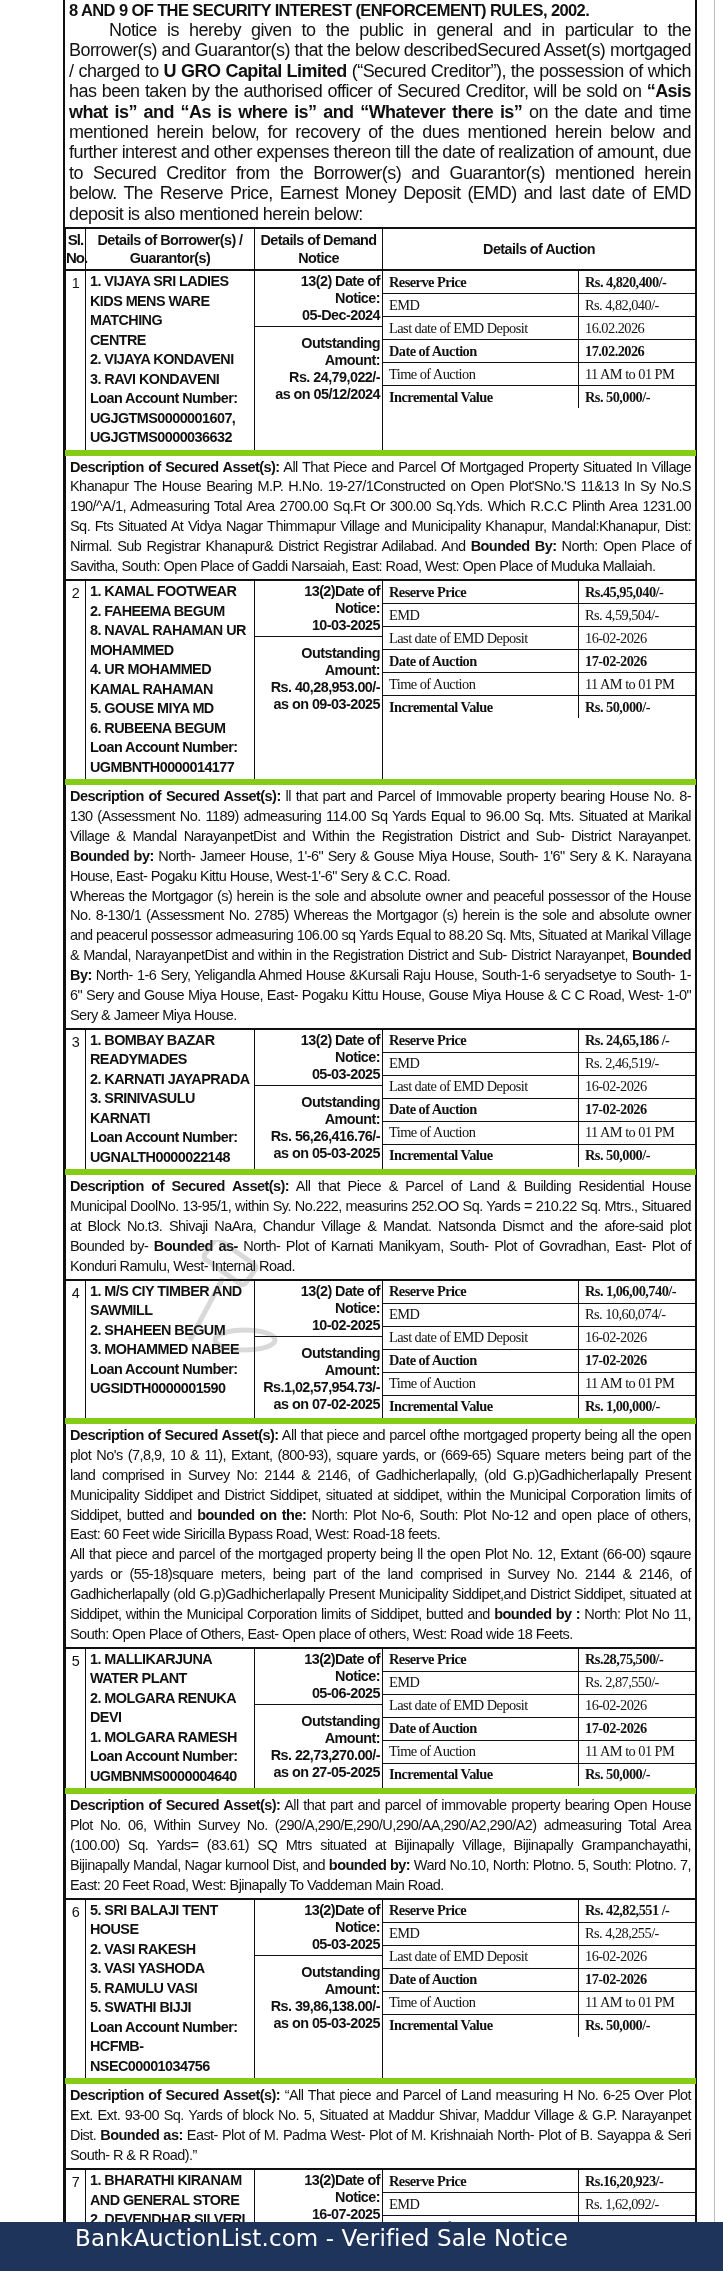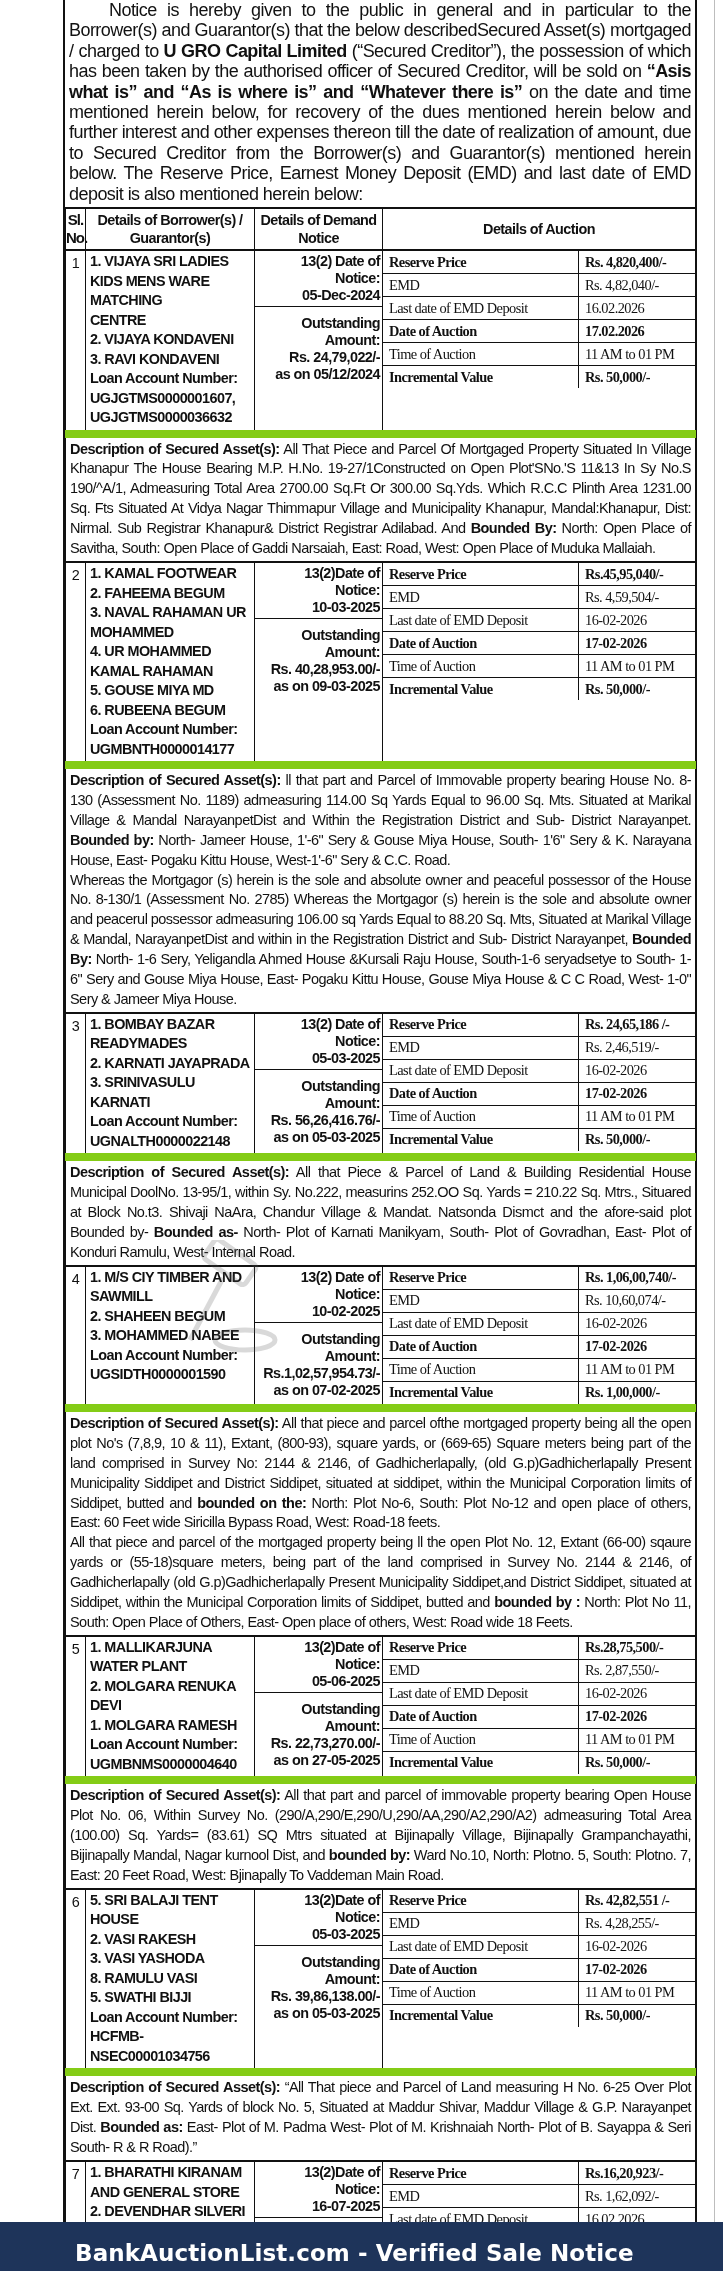--- a/index.html
+++ b/index.html
@@ -18,33 +18,34 @@
   .borrower { font-weight:bold; line-height:19.5px; padding:1px 3px 2px 4px; }
   .demand { padding:0; }
   .demand .blk { text-align:right; font-weight:bold; line-height:17px; padding:2px 2px; }
   .demand .blk.top { border-bottom:1px solid #111; }
   .auction { padding:0;font-family:Liberation Serif, serif; }
   .auction table { width:100%; height:100%; }
   .auction td { border:0; border-bottom:1px solid #111; padding:1px 6px; line-height:19px; height:20px; vertical-align:middle; font-size:14.4px; }
   .auction td.lbl { border-right:1px solid #111; width:183px; }
   .auction tr:last-child td { border-bottom:0; }
   .auction .bold td { font-weight:bold; }
-  .desc { padding:2px 4px 2px 4px; font-size:14.5px; line-height:19.9px; text-align:justify; border-top:8px solid #84cc16; border-bottom:2px solid #111; letter-spacing:-0.55px; }
+  .desc { padding:2px 4px 2px 4px; font-size:14.5px; line-height:19.9px; text-align:justify; border-top:6px solid #84cc16; border-bottom:2px solid #111; letter-spacing:-0.55px; }
   .desc b { font-weight:bold; }
   .desc p { margin:0; }
   .banner { position:absolute; left:0; top:2222px; width:723px; height:49px; background:#1e345a; }
-  .banner span { position:absolute; left:75px; top:18px; font-family:"DejaVu Sans", sans-serif; font-weight:bold; font-size:23px; color:#ffffff; letter-spacing:0.1px; white-space:nowrap; }
+  .banner span { position:absolute; left:75px; top:3px; font-family:"DejaVu Sans", sans-serif; font-weight:normal; font-size:23px; color:#ffffff; letter-spacing:0.1px; white-space:nowrap; }
   .watermark { position:absolute; left:175px; top:1240px; width:110px; height:120px; opacity:0.22; pointer-events:none; }
 </style>
 </head>
 <body>
 
 <div class="right-rule"></div>
 
 <div class="page" id="page">
+  <div class="title">8 AND 9 OF THE SECURITY INTEREST (ENFORCEMENT) RULES, 2002.</div>
   <div class="intro" id="intro"><span class="indent"></span><span>Notice is hereby given to the public in general and in particular to the Borrower(s) and Guarantor(s) that the below describedSecured Asset(s) mortgaged / charged to </span><b>U GRO Capital Limited</b><span> (“Secured Creditor”), the possession of which has been taken by the authorised officer of Secured Creditor, will be sold on </span><b>“Asis what is” and “As is where is” and “Whatever there is”</b><span> on the date and time mentioned herein below, for recovery of the dues mentioned herein below and further interest and other expenses thereon till the date of realization of amount, due to Secured Creditor from the Borrower(s) and Guarantor(s) mentioned herein below. The Reserve Price, Earnest Money Deposit (EMD) and last date of EMD deposit is also mentioned herein below:</span></div>
 
   <table id="auction-table">
     <colgroup>
       <col style="width:20px">
       <col style="width:169px">
       <col style="width:128px">
       <col style="width:313px">
     </colgroup>
     <thead>
@@ -112,21 +113,21 @@
         <tr>
           <td colspan="4" class="desc">
             <p><b>Description of Secured Asset(s):</b><span> All That Piece and Parcel Of Mortgaged Property Situated In Village Khanapur The House Bearing M.P. H.No. 19-27/1Constructed on Open Plot'SNo.'S 11&amp;13 In Sy No.S 190/^A/1, Admeasuring Total Area 2700.00 Sq.Ft Or 300.00 Sq.Yds. Which R.C.C Plinth Area 1231.00 Sq. Fts Situated At Vidya Nagar Thimmapur Village and Municipality Khanapur, Mandal:Khanapur, Dist: Nirmal. Sub Registrar Khanapur&amp; District Registrar Adilabad. And </span><b>Bounded By:</b><span> North: Open Place of Savitha, South: Open Place of Gaddi Narsaiah, East: Road, West: Open Place of Muduka Mallaiah.</span></p>
           </td>
         </tr>
         <tr>
           <td class="sl">2</td>
           <td class="borrower">
             <div>1. KAMAL FOOTWEAR</div>
             <div>2. FAHEEMA BEGUM</div>
-            <div>3. NAVAL RAHAMAN UR MOHAMMED</div>
+            <div>8. NAVAL RAHAMAN UR MOHAMMED</div>
             <div>4. UR MOHAMMED KAMAL RAHAMAN</div>
             <div>5. GOUSE MIYA MD</div>
             <div>6. RUBEENA BEGUM</div>
             <div>Loan Account Number:</div>
             <div>UGMBNTH0000014177</div>
           </td>
           <td class="demand">
             <div class="blk top">
               <div>13(2)Date of Notice:</div>
               <div>10-03-2025</div>
@@ -342,21 +343,21 @@
           <td colspan="4" class="desc">
             <p><b>Description of Secured Asset(s):</b><span> All that part and parcel of immovable property bearing Open House Plot No. 06, Within Survey No. (290/A,290/E,290/U,290/AA,290/A2,290/A2) admeasuring Total Area (100.00) Sq. Yards= (83.61) SQ Mtrs situated at Bijinapally Village, Bijinapally Grampanchayathi, Bijinapally Mandal, Nagar kurnool Dist, and </span><b>bounded by:</b><span> Ward No.10, North: Plotno. 5, South: Plotno. 7, East: 20 Feet Road, West: Bjinapally To Vaddeman Main Road.</span></p>
           </td>
         </tr>
         <tr>
           <td class="sl">6</td>
           <td class="borrower">
             <div>5. SRI BALAJI TENT HOUSE</div>
             <div>2. VASI RAKESH</div>
             <div>3. VASI YASHODA</div>
-            <div>8. RAMULU VASI</div>
+            <div>5. RAMULU VASI</div>
             <div>5. SWATHI BIJJI</div>
             <div>Loan Account Number:</div>
             <div>HCFMB-NSEC00001034756</div>
           </td>
           <td class="demand">
             <div class="blk top">
               <div>13(2)Date of Notice:</div>
               <div>05-03-2025</div>
             </div>
             <div class="blk" style="padding-top:8px">

